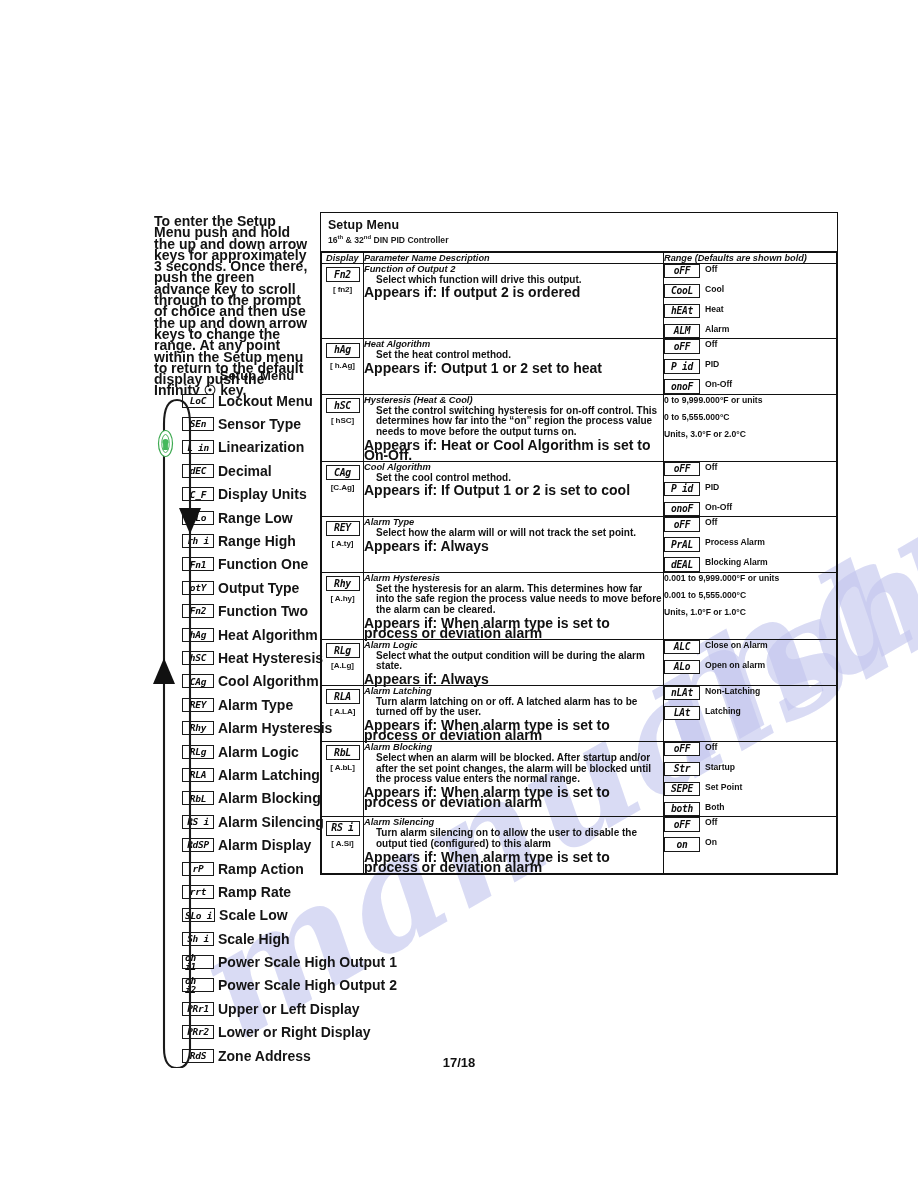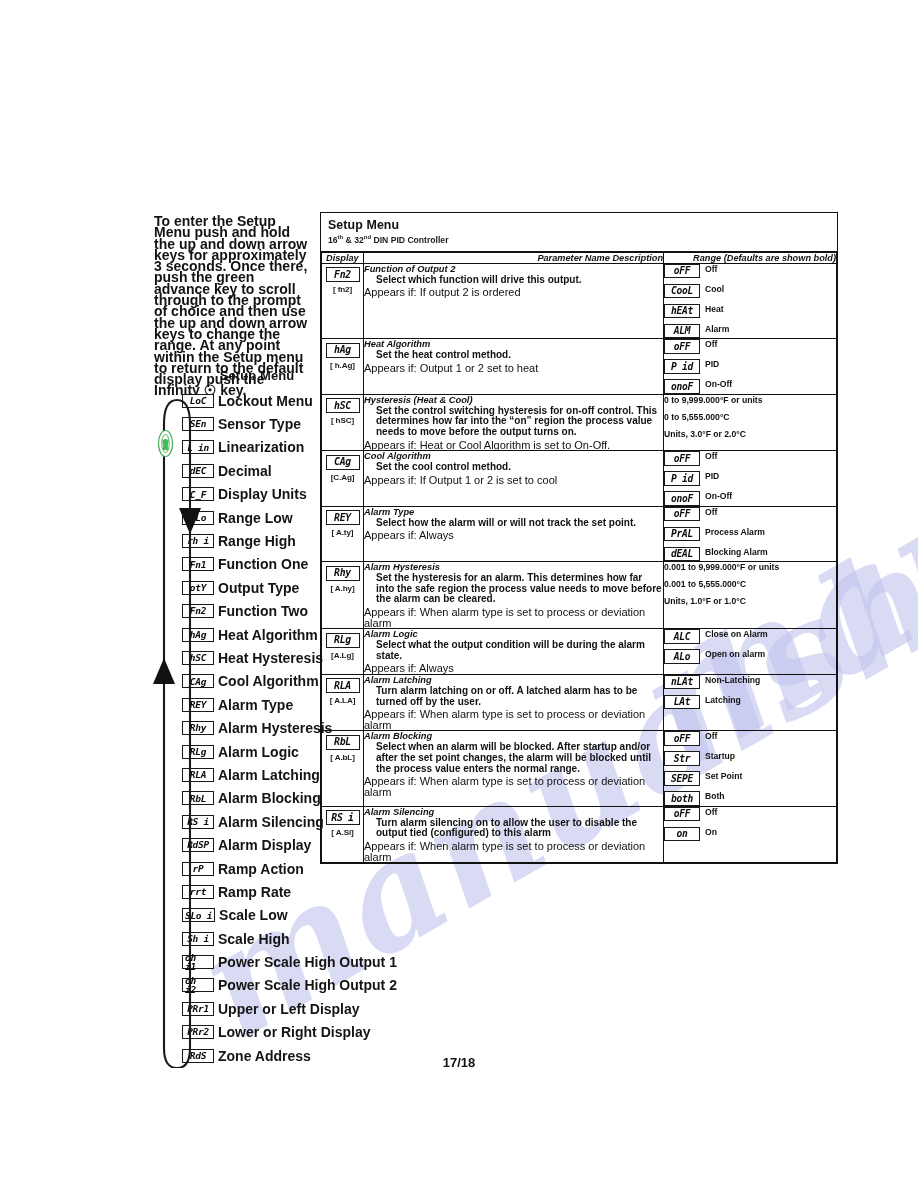--- a/index.html
+++ b/index.html
@@ -72,36 +72,36 @@
 
   table.setup{border-collapse:collapse;width:100%;table-layout:fixed;}
   table.setup td,table.setup th{
     border:1px solid #111;vertical-align:top;padding:0;background:transparent;
   }
   .col-display{width:42px;}
   .col-desc{width:300px;}
   .col-range{width:auto;}
 
   thead th{
-    text-align:right;font-size:9.2px;font-weight:700;font-style:italic;
+    text-align:left;font-size:9.2px;font-weight:700;font-style:italic;
     padding:3px 2px 3.5px 2px;border-top:none;
   }
   thead th.left{text-align:left;padding-left:4px;}
 
   td.cell-display{padding:6px 3px 7px 3px;text-align:center;}
   td.cell-display .code{font-size:9.8px;min-width:28px;height:13px;}
   .code-alt{
     display:block;margin-top:3px;font-size:8.1px;font-weight:600;
     font-family:"Liberation Sans", sans-serif;color:#1a1a1a;letter-spacing:-.1px;
   }
 
   td.cell-desc{padding:6px 6px 8px 6px;}
   .p-name{font-size:9.3px;font-weight:700;font-style:italic;margin:0 0 1px 0;}
   .p-detail{font-size:10px;font-weight:600;line-height:10.6px;margin:0 0 2px 12px;}
-  .p-appears{font-size:11px;font-weight:400;line-height:10.6px;margin:1px 0 0 0;}
+  .p-appears{font-size:14px;font-weight:700;line-height:10.6px;margin:1px 0 0 0;}
 
   td.cell-range{padding:6px 6px 8px 6px;}
   .opt{display:flex;align-items:flex-start;margin-bottom:5.5px;}
   .opt:last-child{margin-bottom:0;}
   .opt .code{min-width:30px;height:12.5px;font-size:9.6px;}
   .opt-label{margin-left:5px;font-size:8.6px;font-weight:600;}
   .opt-label.bold{font-weight:700;}
   .rng-line{font-size:8.6px;font-weight:600;margin-bottom:7px;}
   .rng-line:last-child{margin-bottom:0;}
   .rng-line.bold{font-weight:700;}

